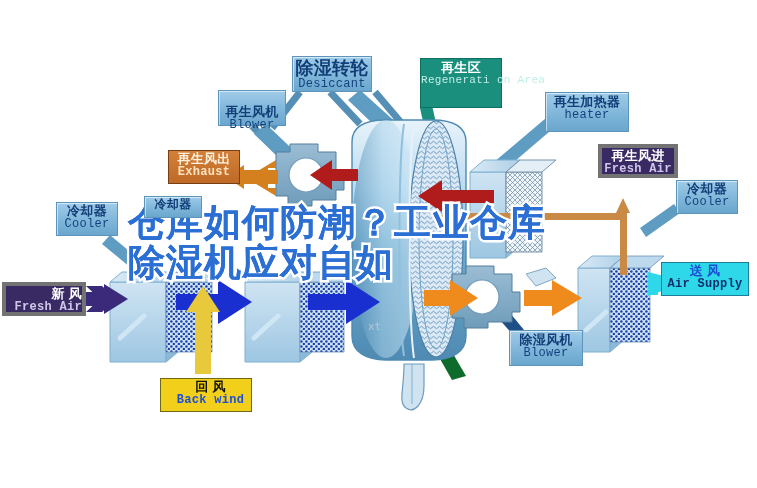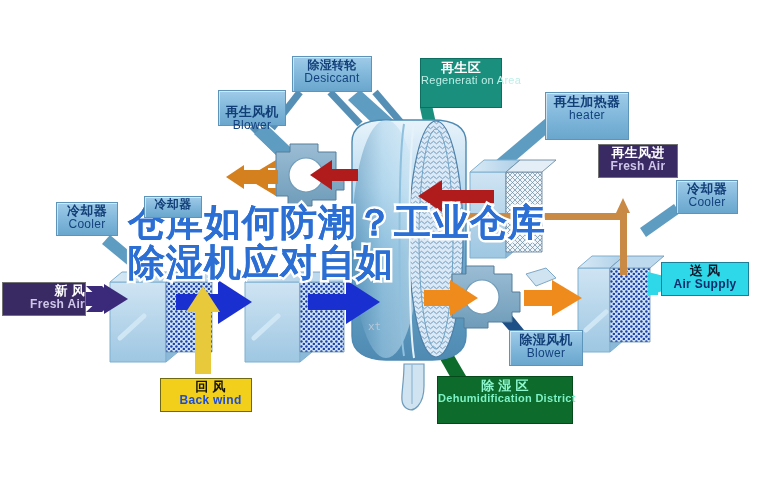--- a/index.html
+++ b/index.html
@@ -5,58 +5,58 @@
   html,body{margin:0;padding:0;background:#ffffff;}
   body{width:757px;height:488px;overflow:hidden;
        font-family:"Liberation Sans","DejaVu Sans",sans-serif;}
   #stage{position:relative;width:757px;height:488px;background:#fff;}
   #stage svg.layer{position:absolute;left:0;top:0;width:757px;height:488px;}
 
   
   .lbl{position:absolute;box-sizing:border-box;text-align:center;
        line-height:1.08;letter-spacing:.3px;white-space:nowrap;}
   .lbl .cn{display:block;font-weight:bold;}
-  .lbl .en{display:block;font-family:Liberation Sans, sans-serif;}
+  .lbl .en{display:block;font-family:Liberation Mono, monospace;}
 
   
   .lbl-blue{background:linear-gradient(180deg,#9fcbe8 0%,#7fb6da 55%,#6aa6cd 100%);
             border:1px solid #5c94ba;color:#13417c;
             box-shadow:1px 1px 0 rgba(255,255,255,.55) inset;}
   .lbl-blue .cn{color:#123e78;}
   .lbl-blue .en{color:#14427e;}
 
   
   .lbl-teal{background:#1b8f7e;border:1px solid #0d6f60;color:#dff7f2;}
   .lbl-teal .cn{color:#ffffff;}
   .lbl-teal .en{color:#bfeee6;}
 
   
   .lbl-orange{background:linear-gradient(180deg,#d2803a 0%,#bf6a27 100%);
               border:1px solid #7a3f10;color:#fff3e2;}
   .lbl-orange .cn{color:#fff0dc;}
   .lbl-orange .en{color:#ffe3c0;}
 
   
-  .lbl-purple{background:#3a2a63;border:1px solid #737373;color:#dcd6f2;}
+  .lbl-purple{background:#3a2a63;border:4px solid #737373;color:#dcd6f2;}
   .lbl-purple .cn{color:#ffffff;}
   .lbl-purple .en{color:#cfc7ea;}
 
   
   .lbl-dgreen{background:#0d6b2b;border:1px solid #044a1b;color:#6ff0c0;}
   .lbl-dgreen .cn{color:#8ff7d0;}
   .lbl-dgreen .en{color:#7df2c6;}
 
   
   .lbl-yellow{background:#f2cf1b;border:1px solid #6f6a12;color:#1a1a07;}
   .lbl-yellow .cn{color:#141405;}
   .lbl-yellow .en{color:#1d4ed8;}
 
   
   .lbl-cyan{background:#2fd8e8;border:1px solid #1d7f97;color:#0b2f6b;}
-  .lbl-cyan .cn{color:#0f172a;}
+  .lbl-cyan .cn{color:#1d4ed8;}
   .lbl-cyan .en{color:#0a2f6d;}
 
   
   #title{position:absolute;left:128px;top:203px;width:520px;
          font-weight:bold;font-size:37px;line-height:40px;
          color:#2b6fd4;letter-spacing:1px;
          -webkit-text-stroke:5px #ffffff;paint-order:stroke fill;
          text-shadow:0 0 0 #fff;}
   #title .ln{display:block;}
   #title-fill{position:absolute;left:128px;top:203px;width:520px;
@@ -267,39 +267,43 @@
   <div id="title" aria-hidden="true">
     <span class="ln">仓库如何防潮？工业仓库</span>
     <span class="ln">除湿机应对自如</span>
   </div>
   <div id="title-fill">
     <span class="ln">仓库如何防潮？工业仓库</span>
     <span class="ln">除湿机应对自如</span>
   </div>
 
   <div class="lbl lbl-blue" style="left:292px;top:56px;width:80px;height:36px;padding-top:2px;">
-    <span class="cn" style="font-size:12px">除湿转轮</span>
+    <span class="cn" style="font-size:18px">除湿转轮</span>
     <span class="en" style="font-size:12px">Desiccant</span>
   </div>
 
   <div class="lbl lbl-blue" style="left:218px;top:90px;width:68px;height:36px;padding-top:14px;">
     <span class="cn" style="font-size:13px">再生风机</span>
     <span class="en" style="font-size:12px">Blower</span>
   </div>
 
   <div class="lbl lbl-teal" style="left:420px;top:58px;width:82px;height:50px;padding-top:2px;">
     <span class="cn" style="font-size:13px">再生区</span>
     <span class="en" style="font-size:11px">Regenerati on Area</span>
   </div>
 
-  <div class="lbl lbl-blue" style="left:545px;top:92px;width:84px;height:48px;padding-top:2px;">
+  <div class="lbl lbl-blue" style="left:545px;top:92px;width:84px;height:40px;padding-top:2px;">
     <span class="cn" style="font-size:13px">再生加热器</span>
     <span class="en" style="font-size:12px">heater</span>
   </div>
 
+  <div class="lbl lbl-orange" style="left:168px;top:150px;width:72px;height:34px;padding-top:1px;">
+    <span class="cn" style="font-size:13px">再生风出</span>
+    <span class="en" style="font-size:12px;font-weight:bold">Exhaust</span>
+  </div>
 
   <div class="lbl lbl-purple" style="left:598px;top:144px;width:80px;height:34px;padding-top:1px;">
     <span class="cn" style="font-size:13px">再生风进</span>
     <span class="en" style="font-size:12px;font-weight:bold">Fresh Air</span>
   </div>
 
   <div class="lbl lbl-blue" style="left:676px;top:180px;width:62px;height:34px;padding-top:1px;">
     <span class="cn" style="font-size:13px">冷却器</span>
     <span class="en" style="font-size:12px">Cooler</span>
   </div>
@@ -326,18 +330,14 @@
   <div class="lbl lbl-blue" style="left:509px;top:330px;width:74px;height:36px;padding-top:2px;">
     <span class="cn" style="font-size:13px">除湿风机</span>
     <span class="en" style="font-size:12px">Blower</span>
   </div>
 
   <div class="lbl lbl-yellow" style="left:160px;top:378px;width:92px;height:34px;padding-top:1px;padding-left:9px;">
     <span class="cn" style="font-size:13px">回  风</span>
     <span class="en" style="font-size:12px;font-weight:bold">Back wind</span>
   </div>
 
-  <div class="lbl lbl-dgreen" style="left:437px;top:376px;width:136px;height:48px;padding-top:2px;">
-    <span class="cn" style="font-size:13px">除  湿  区</span>
-    <span class="en" style="font-size:11px;font-weight:bold">Dehumidification District</span>
-  </div>
 
 </div>
 
 </body></html>

